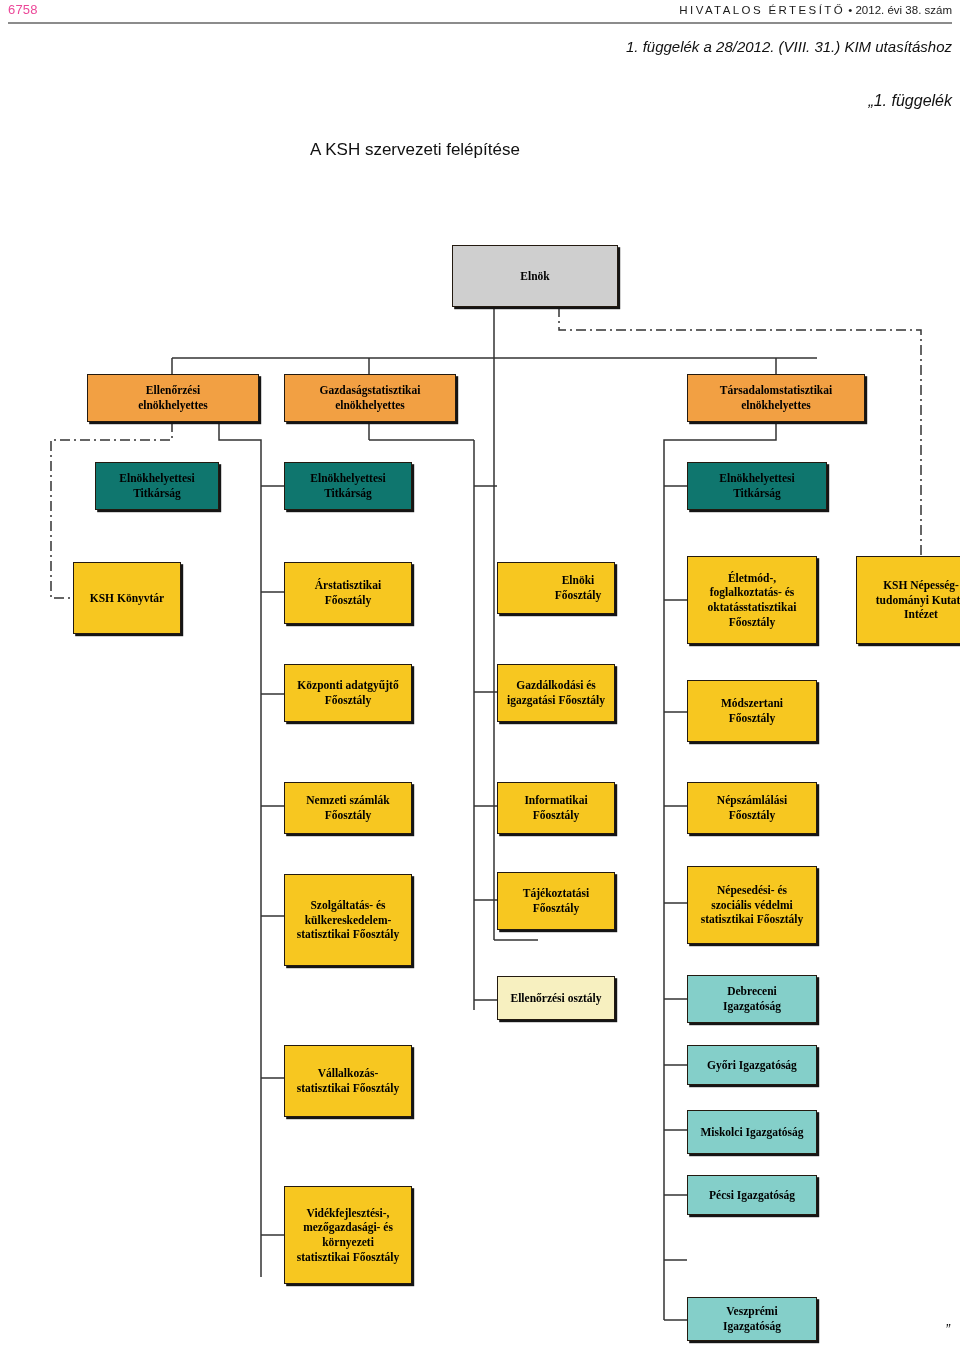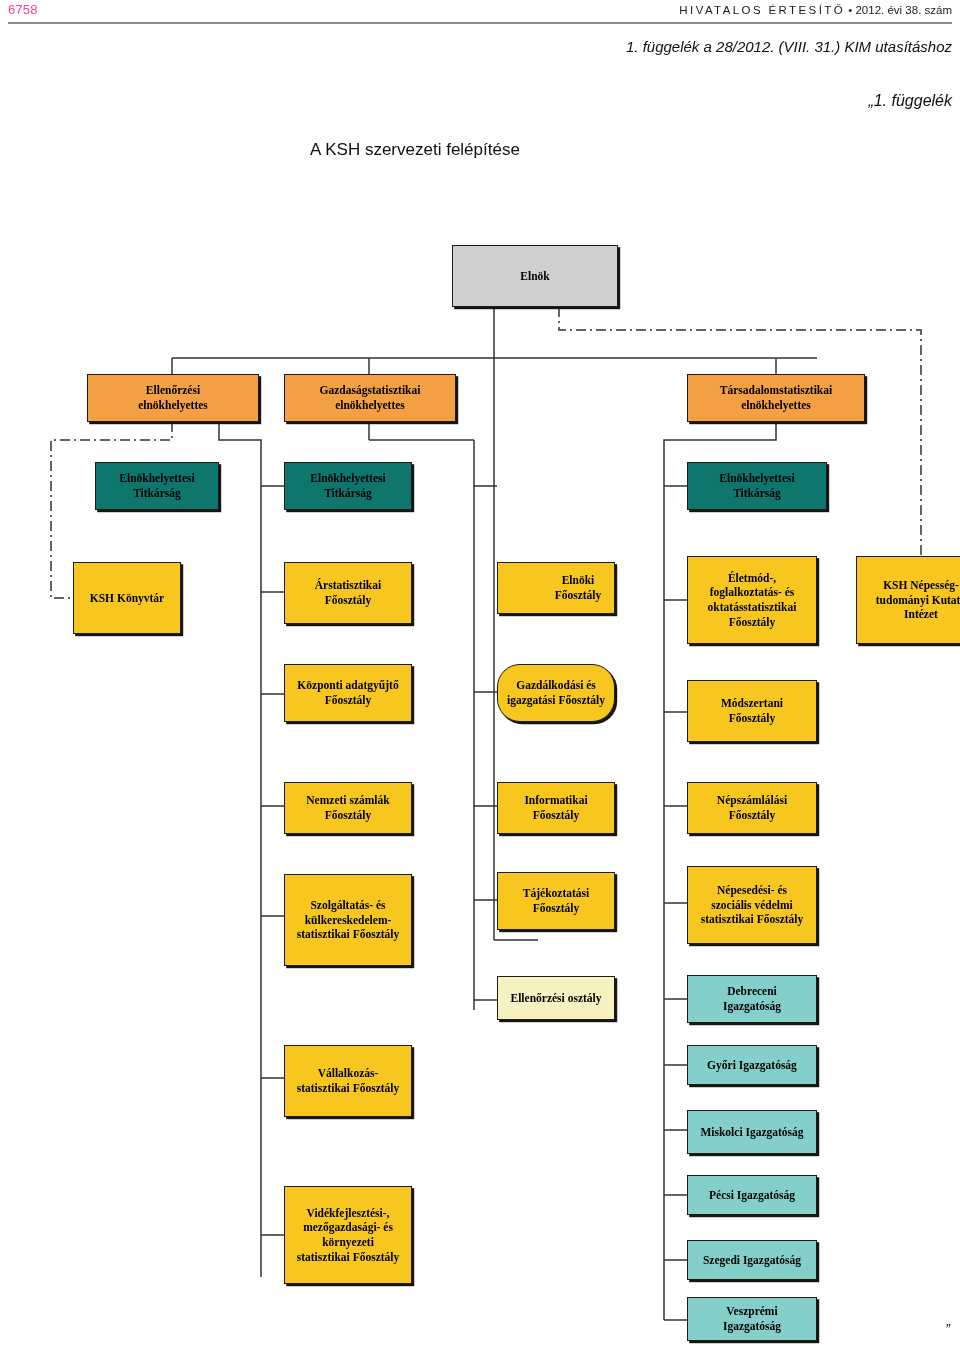--- a/index.html
+++ b/index.html
@@ -273,21 +273,21 @@
           <span>tudományi Kutató</span>
           <span>Intézet</span>
         </div>
       </div>
       <div class="node gold" style="left: 245px; top: 664px; width: 128px; height: 58px;">
         <div>
           <span>Központi adatgyűjtő</span>
           <span>Főosztály</span>
         </div>
       </div>
-      <div class="node gold" style="left: 458px; top: 664px; width: 118px; height: 58px; border-radius: 23px;">
+      <div class="node gold" style="left: 458px; top: 664px; width: 118px; height: 58px;">
         <div>
           <span>Gazdálkodási és</span>
           <span>igazgatási Főosztály</span>
         </div>
       </div>
       <div class="node gold" style="left: 648px; top: 680px; width: 130px; height: 62px;">
         <div>
           <span>Módszertani</span>
           <span>Főosztály</span>
         </div>
@@ -363,25 +363,20 @@
           <span>mezőgazdasági- és</span>
           <span>környezeti</span>
           <span>statisztikai Főosztály</span>
         </div>
       </div>
       <div class="node teal" style="left: 648px; top: 1175px; width: 130px; height: 40px;">
         <div>
           <span>Pécsi Igazgatóság</span>
         </div>
       </div>
-      <div class="node teal" style="left: 648px; top: 1240px; width: 130px; height: 40px;">
-        <div>
-          <span>Szegedi Igazgatóság</span>
-        </div>
-      </div>
       <div class="node teal" style="left: 648px; top: 1297px; width: 130px; height: 44px;">
         <div>
           <span>Veszprémi</span>
           <span>Igazgatóság</span>
         </div>
       </div>
     </div>
 
   <div class="closing-quote">”</div>
 </div>

